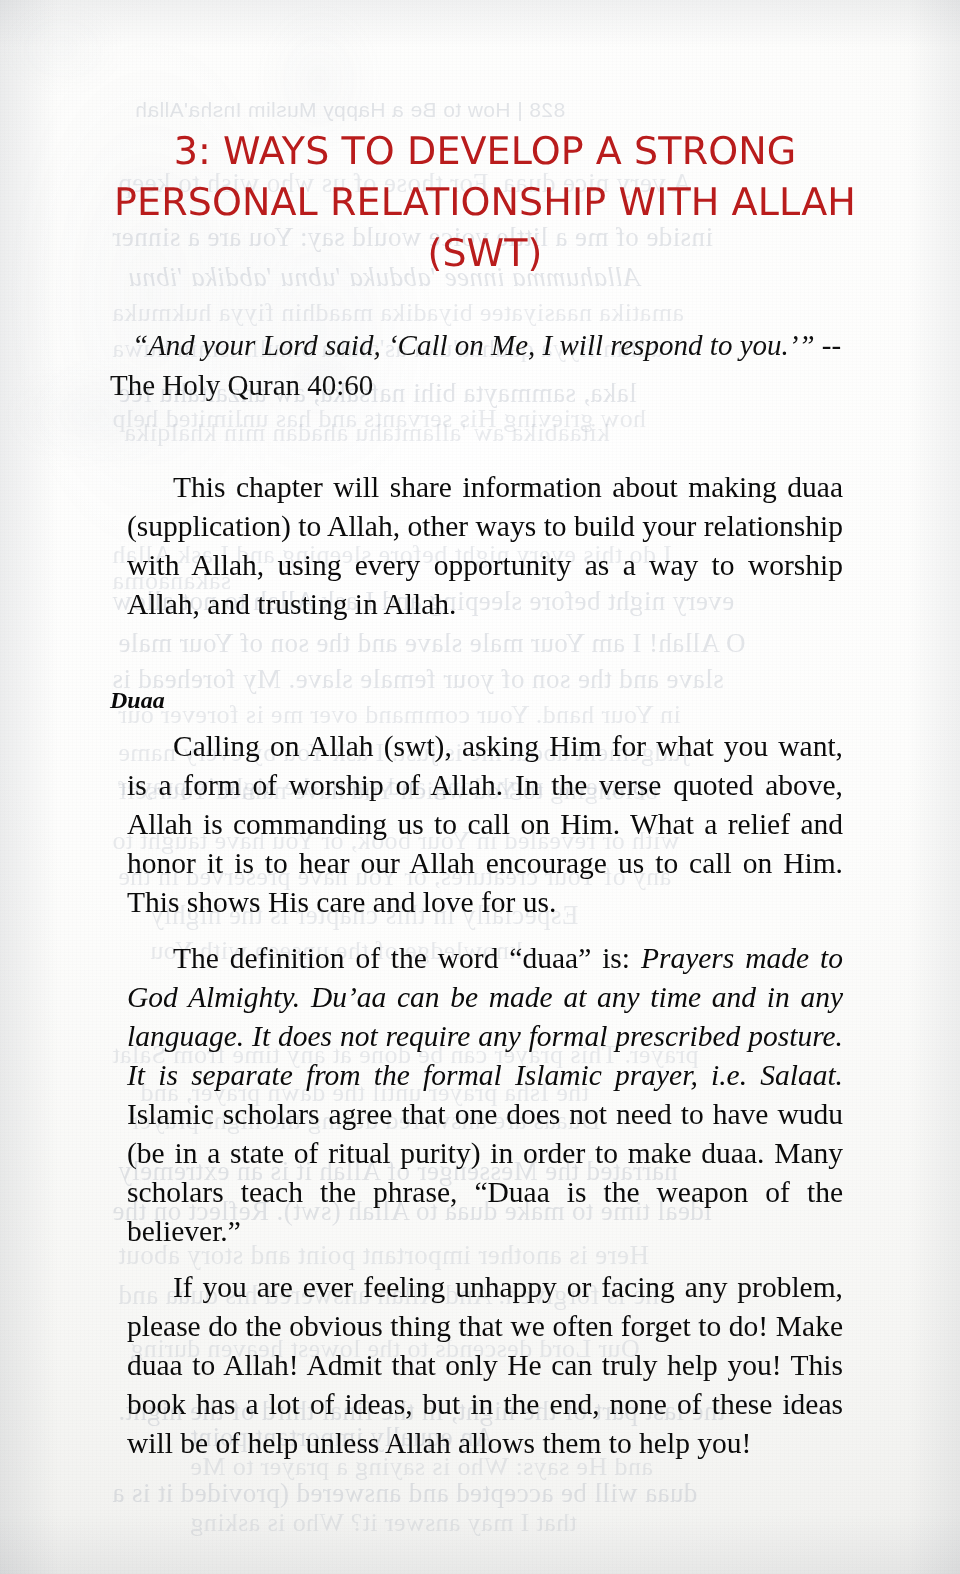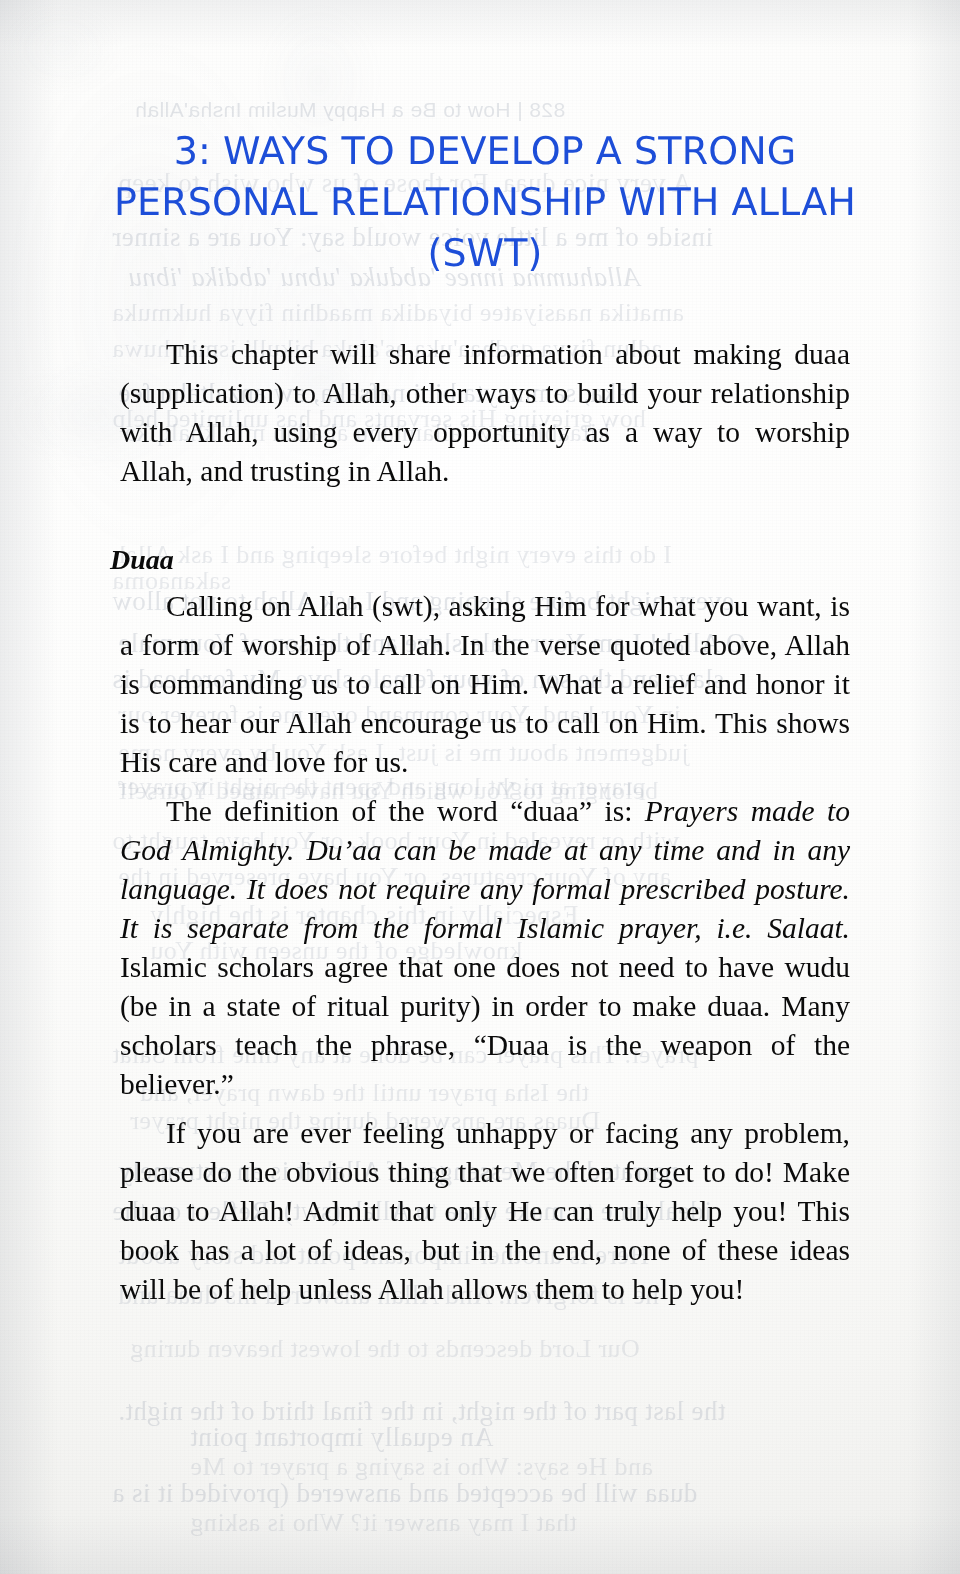--- a/index.html
+++ b/index.html
@@ -90,55 +90,55 @@
     width: 750px;
   }
 
   .chapter-title {
     font-family: "DejaVu Sans", "Liberation Sans", sans-serif;
     font-weight: 400;
     font-size: 38px;
     line-height: 51px;
     letter-spacing: .1px;
     text-align: center;
-    color: #1d4ed8;
+    color: #b91c1c;
     margin: 0;
     padding-top: 126px;
     text-rendering: geometricPrecision;
   }
 
   .verse {
     margin: 0;
     padding-top: 46px;
     font-size: 29px;
     line-height: 40px;
     font-style: italic;
     text-align: left;
     text-indent: 22px;
     color: #101010;
   }
   .verse .attrib {
     font-style: normal;
   }
 
   p.body {
-    margin: 10px;
+    margin: 17px;
     font-size: 29.5px;
     line-height: 39px;
     text-align: justify;
     text-indent: 46px;
     color: #0b0b0b;
   }
   p.para-1 { padding-top: 46px; }
 
   .section-heading {
     margin: 0;
     padding-top: 42px;
     padding-bottom: 10px;
-    font-size: 28px;
+    font-size: 24px;
     line-height: 34px;
     font-weight: 700;
     font-style: italic;
     text-indent: 0;
     color: #0a0a0a;
   }
 
   p.tight { margin-top: 0; }
 
   .ital { font-style: italic; }
@@ -192,20 +192,23 @@
       <div class="bleed soft" style="left: 112px; top: 1478px; font-size: 27px;">duaa will be accepted and answered (provided it is a</div>
       <div class="bleed faint" style="left: 190px; top: 1508px; font-size: 26px;">that I may answer it? Who is asking</div>
     </div>
 
   <div class="edge-shade"></div>
 
   <div class="content">
 
     <h1 class="chapter-title">3: WAYS TO DEVELOP A STRONG PERSONAL RELATIONSHIP WITH ALLAH (SWT)</h1>
 
+    <p class="verse">
+      <span>“And your Lord said, ‘Call on Me, I will respond to you.’”</span><span class="attrib"> --The Holy Quran 40:60</span>
+    </p>
 
     <p class="body para-1">This chapter will share information about making duaa (supplication) to Allah, other ways to build your relationship with Allah, using every opportunity as a way to worship Allah, and trusting in Allah.</p>
 
     <p class="section-heading">Duaa</p>
 
     <p class="body tight">Calling on Allah (swt), asking Him for what you want, is a form of worship of Allah. In the verse quoted above, Allah is commanding us to call on Him. What a relief and honor it is to hear our Allah encourage us to call on Him. This shows His care and love for us.</p>
 
     <p class="body">
       <span>The definition of the word “duaa” is: </span><span class="ital">Prayers made to God Almighty. Du’aa can be made at any time and in any language. It does not require any formal prescribed posture. It is separate from the formal Islamic prayer, i.e. Salaat.</span><span> Islamic scholars agree that one does not need to have wudu (be in a state of ritual purity) in order to make duaa. Many scholars teach the phrase, “Duaa is the weapon of the believer.”</span>
     </p>

